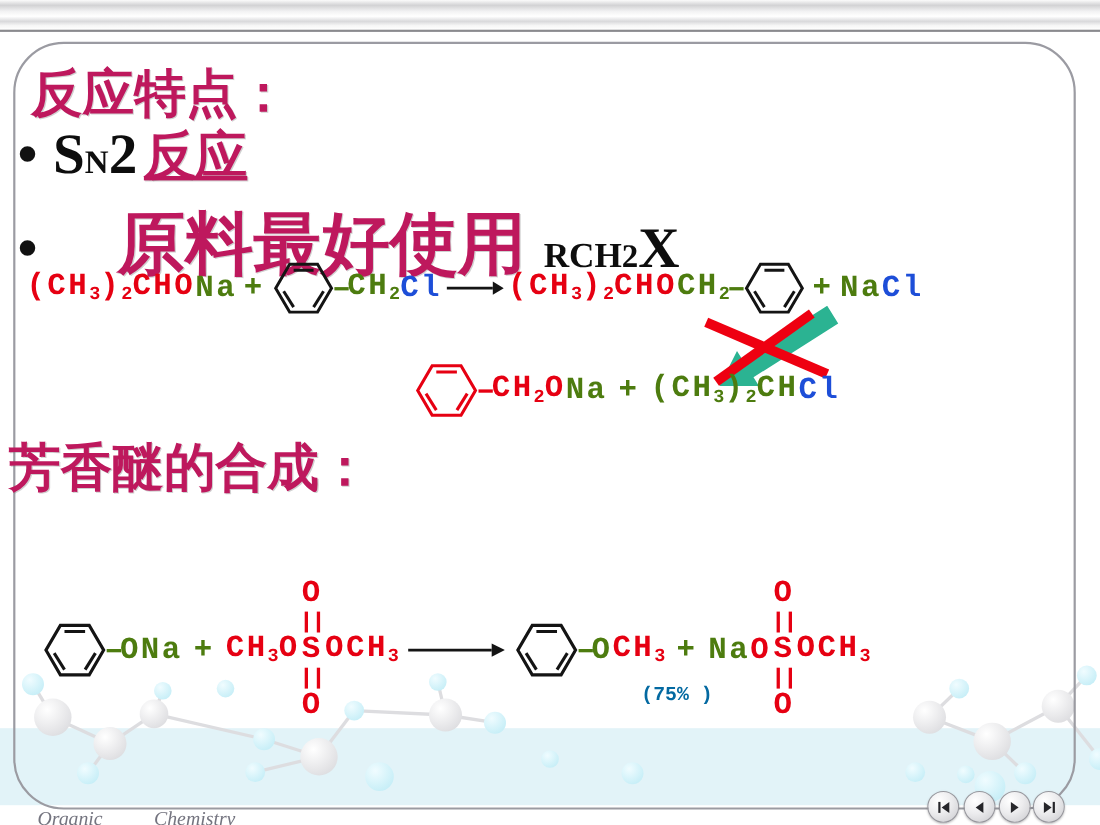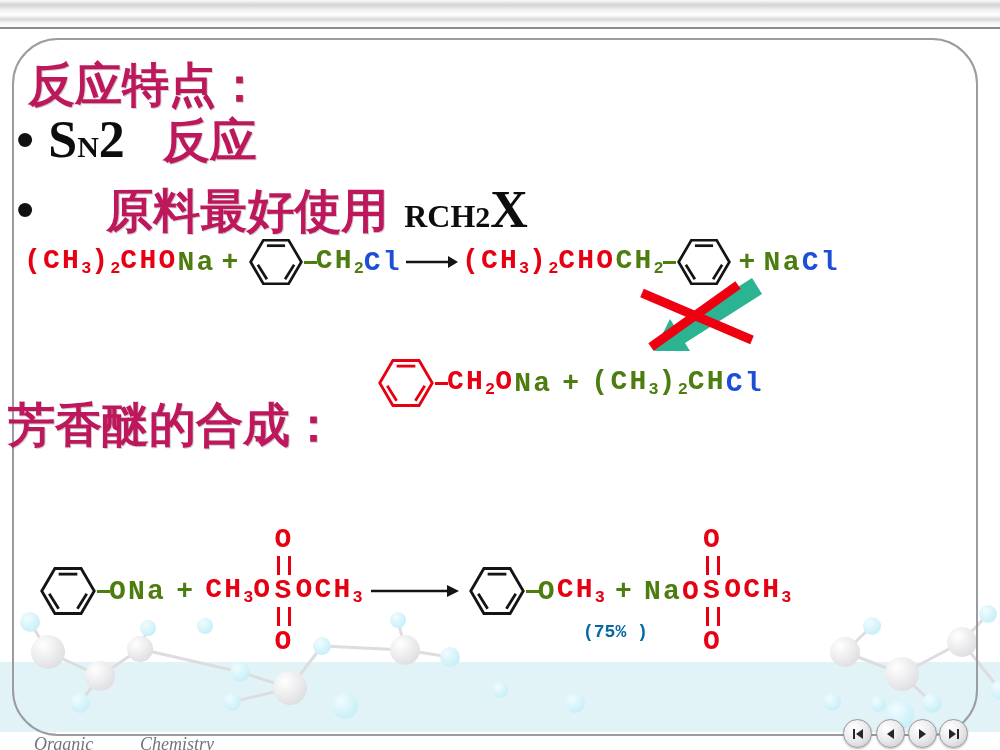--- a/index.html
+++ b/index.html
@@ -137,26 +137,26 @@
 
   <div id="card" class="lay2"></div>
 
   <div id="title" class="cjk lay3">反应特点：</div>
 
   <div class="row lay3" style="left:16px;top:110px;align-items:baseline;">
     <span class="bulletdot">•</span>
     <span class="serifb" style="font-size:52px;">S</span>
       <span class="serifb" style="font-size:30px;">N</span>
       <span class="serifb" style="font-size:52px;">2</span>
-    <span class="cjk" style="font-size:47px;margin-left:38px;">反应</span>
+    <span class="cjk" style="font-size:47px;margin-left:6px;text-decoration:underline;">反应</span>
   </div>
 
   <div class="row lay3" style="left:16px;top:180px;align-items:baseline;">
     <span class="bulletdot">•</span>
-    <span class="cjk" style="font-size:47px;margin-left:58px;">原料最好使用</span>
+    <span class="cjk" style="font-size:62px;margin-left:58px;">原料最好使用</span>
     <span class="serifb" style="font-size:32px;margin-left:16px;">RCH</span>
       <span class="serifb" style="font-size:30px;">2</span>
       <span class="serifb" style="font-size:52px;">X</span>
   </div>
 
   <div class="row fm lay3" style="left:24px;top:232px;height:60px;">
     <span class="red"><span>(CH</span><span class="sub">3</span><span>)</span><span class="sub">2</span><span>CHO</span></span>
     <span class="blk">Na</span>
     <span class="blk gap6">+</span>
     <svg width="58" height="54" viewBox="0 0 64 58">
@@ -189,21 +189,21 @@
     <span class="blk">Na</span>
       <span class="blu">Cl</span>
   </div>
 
   <svg class="abs lay3" style="left:632px;top:278px;" width="140" height="84" viewBox="0 0 140 84">
     <polygon points="120,0 130,16 53,65 58,73 22,73 38,41 43,49" fill="#2bb392"></polygon>
     <line x1="10" y1="15" x2="120" y2="62" stroke="#ee0011" stroke-width="9"></line>
     <line x1="106" y1="7" x2="19" y2="69" stroke="#ee0011" stroke-width="9"></line>
   </svg>
 
-  <div class="row fm lay3" style="left:376px;top:352px;height:62px;">
+  <div class="row fm lay3" style="left:376px;top:324px;height:62px;">
     <svg width="60" height="56" viewBox="0 0 64 58">
       <g stroke="#e60012" stroke-width="3" fill="none">
         <polygon points="4,29 18,5 46,5 60,29 46,53 18,53"></polygon>
         <line x1="22" y1="11" x2="42" y2="11"></line>
           <line x1="52" y1="32" x2="42" y2="48"></line>
           <line x1="12" y1="32" x2="22" y2="48"></line>
       </g>
     </svg>
     <span class="bond red"></span>
     <span class="red"><span>CH</span><span class="sub">2</span><span>O</span></span>

